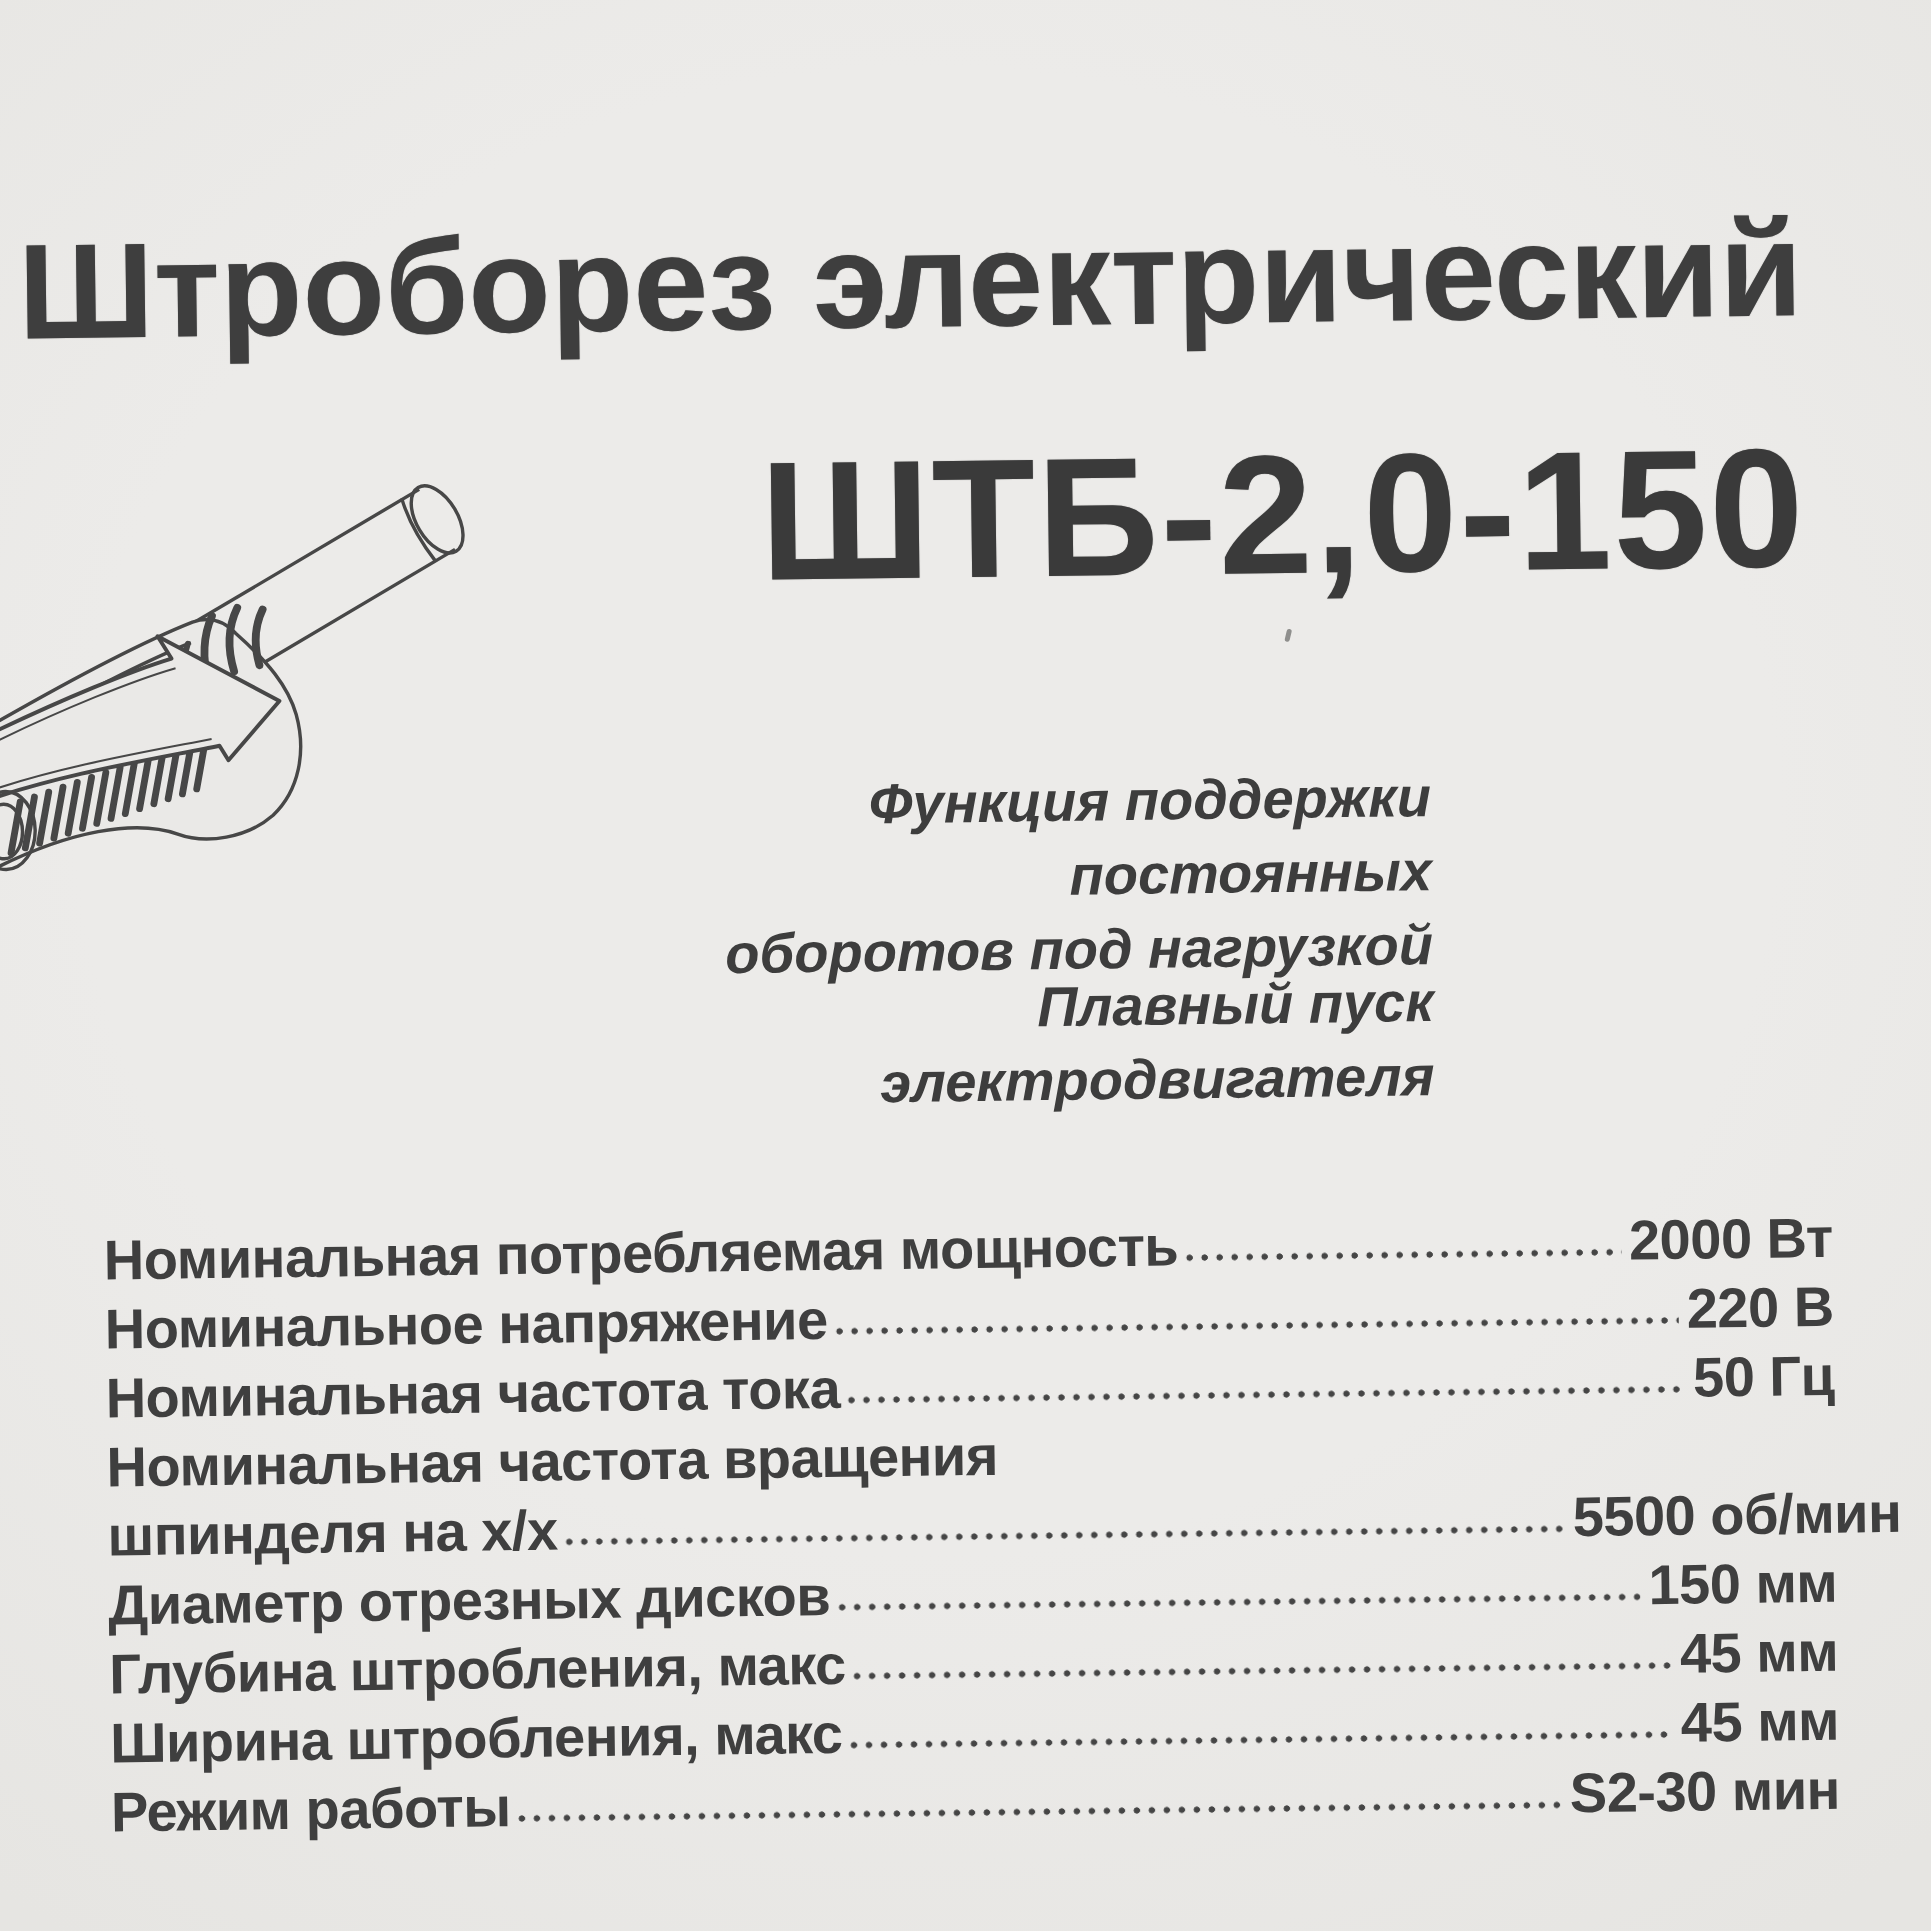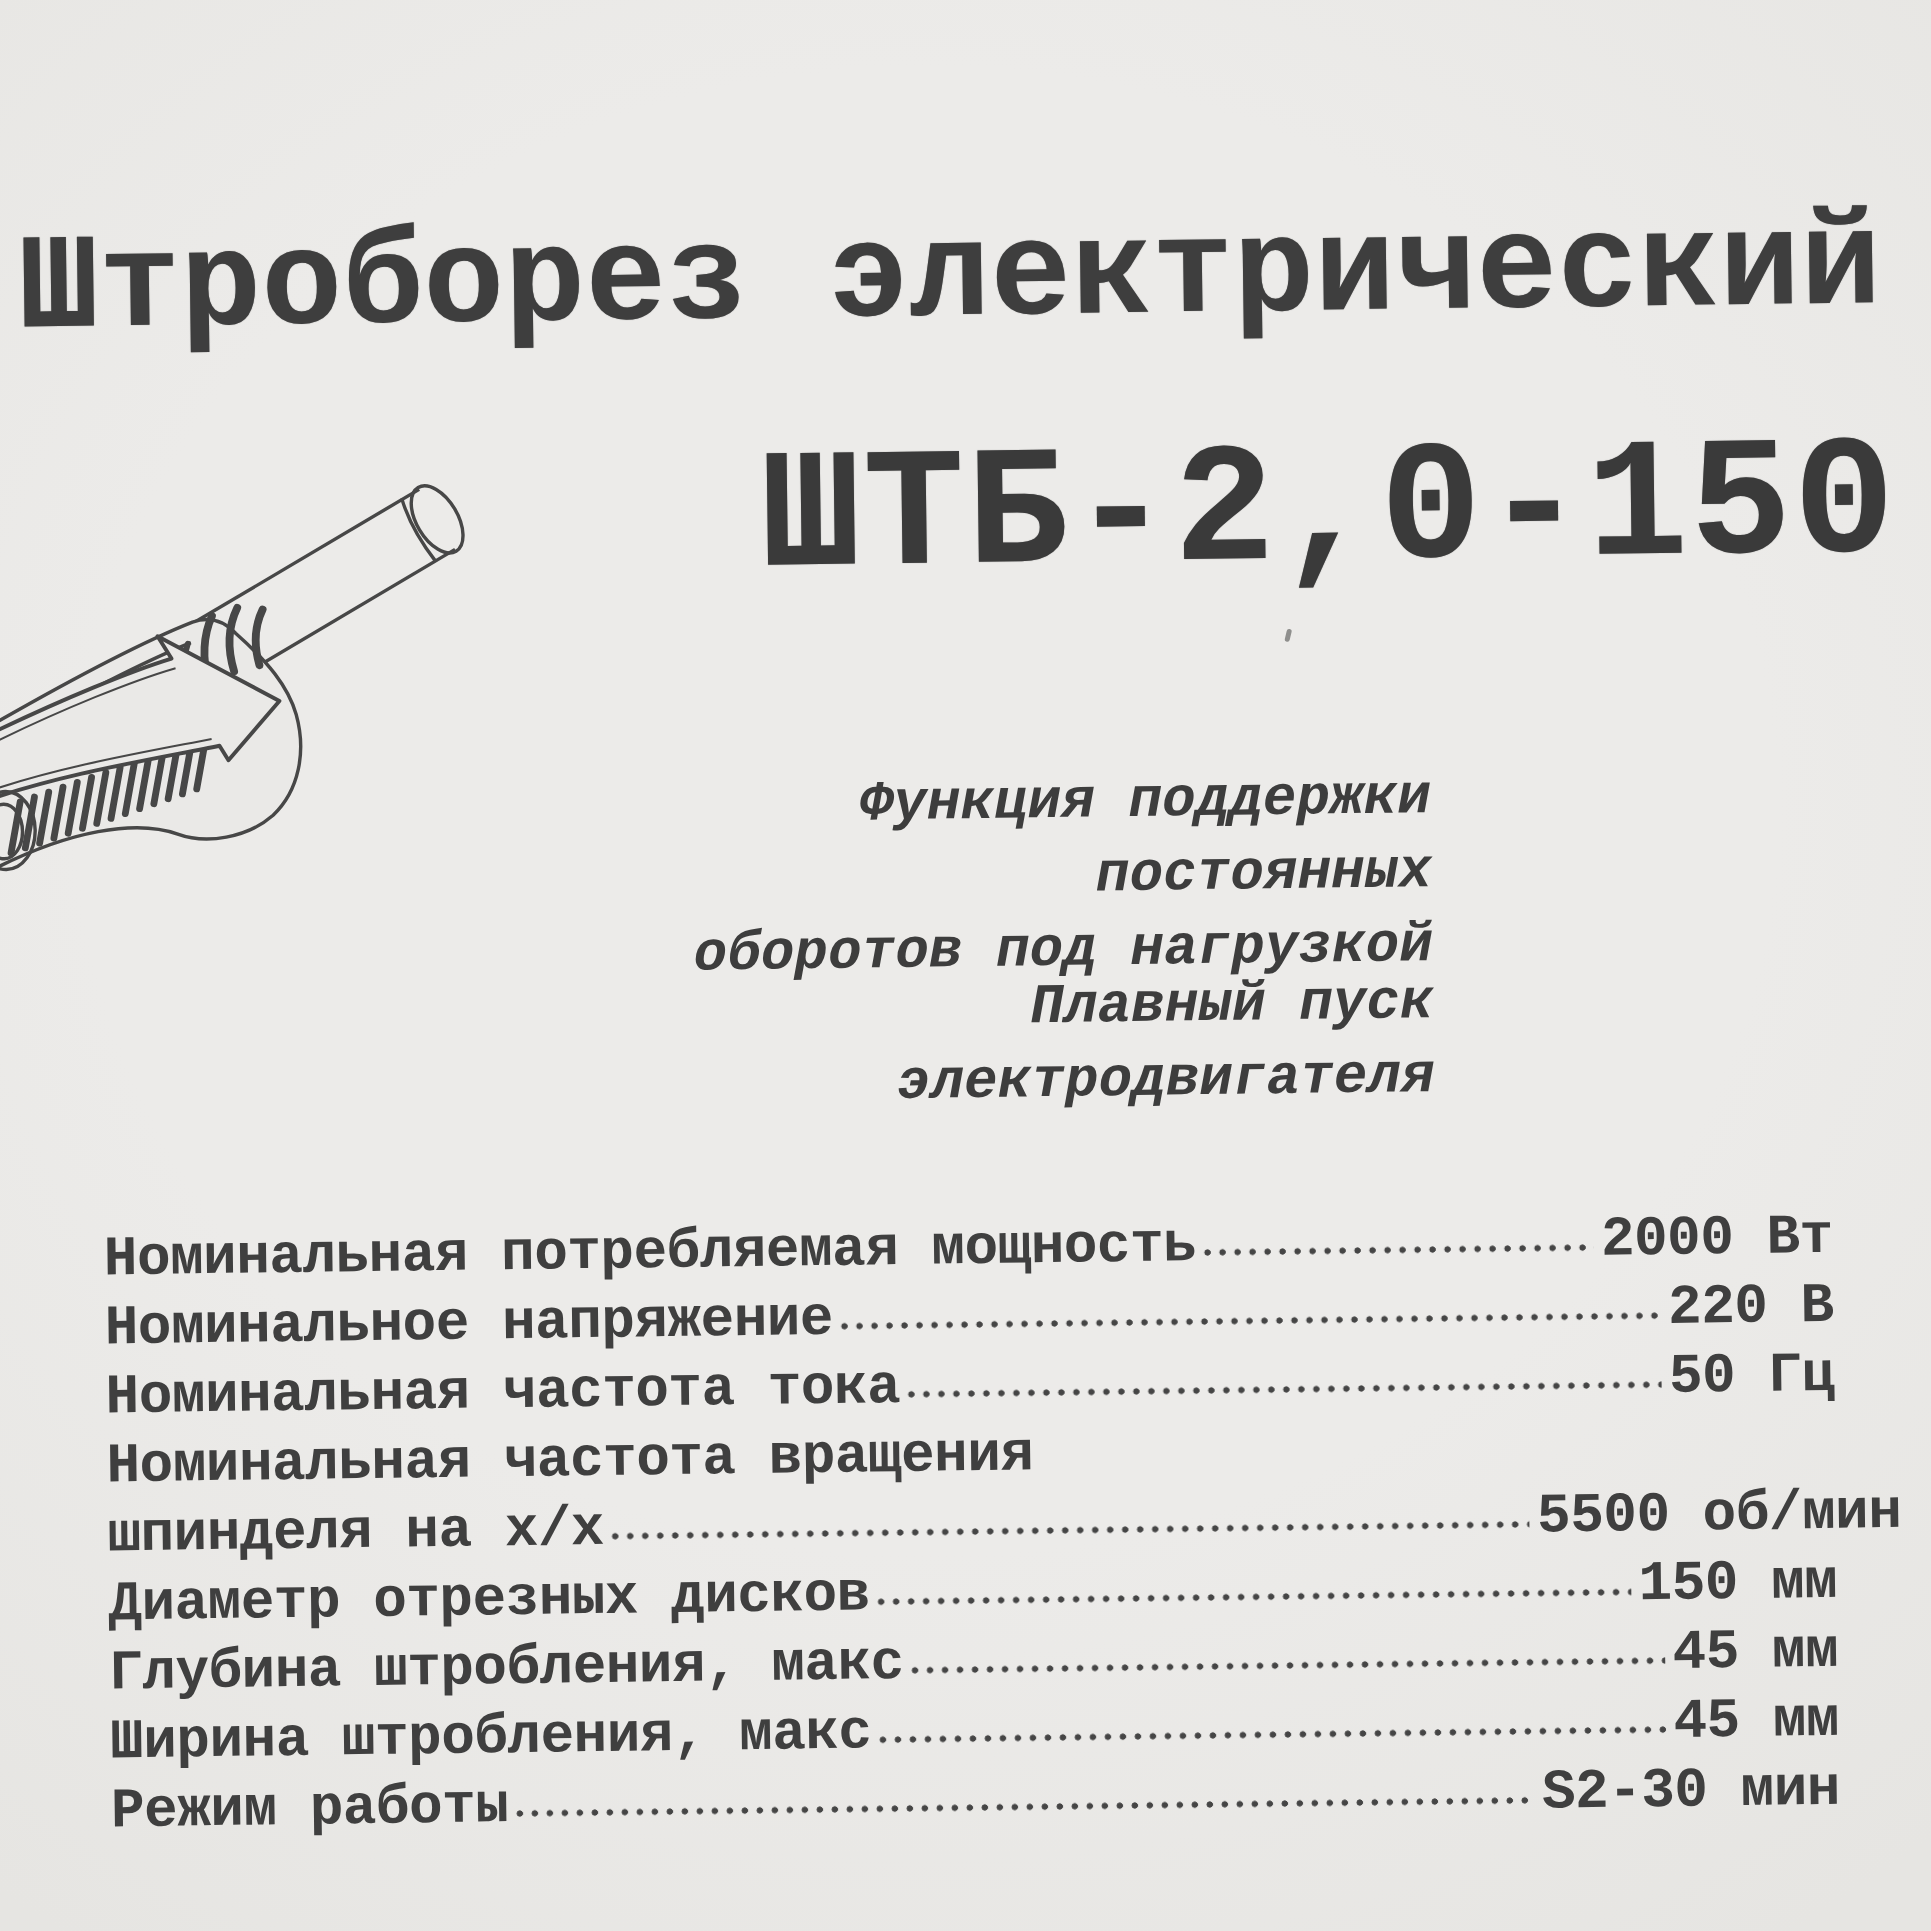--- a/index.html
+++ b/index.html
@@ -2,21 +2,21 @@
 <html><head>
 <meta charset="utf-8">
 <style>
   html,body{margin:0;padding:0;background:#dcdbd9;}
   .page{
     position:relative;
     width:1931px;height:1931px;
     overflow:hidden;
     background:#eae9e7;
     background-image:radial-gradient(ellipse 1545px 1352px at 48% 42%, #ecebe9 55%, #e6e5e2 100%);
-    font-family:Liberation Mono, monospace;
+    font-family:Liberation Sans, sans-serif;
     color:#3d3d3d;
   }
   .tilt{
     position:absolute;inset:0;
     transform:rotate(-0.75deg);
     transform-origin:58px 966px;
   }
   .title{
     position:absolute;left:27px;top:214px;
     font-size:135px;font-weight:bold;letter-spacing:0px;

